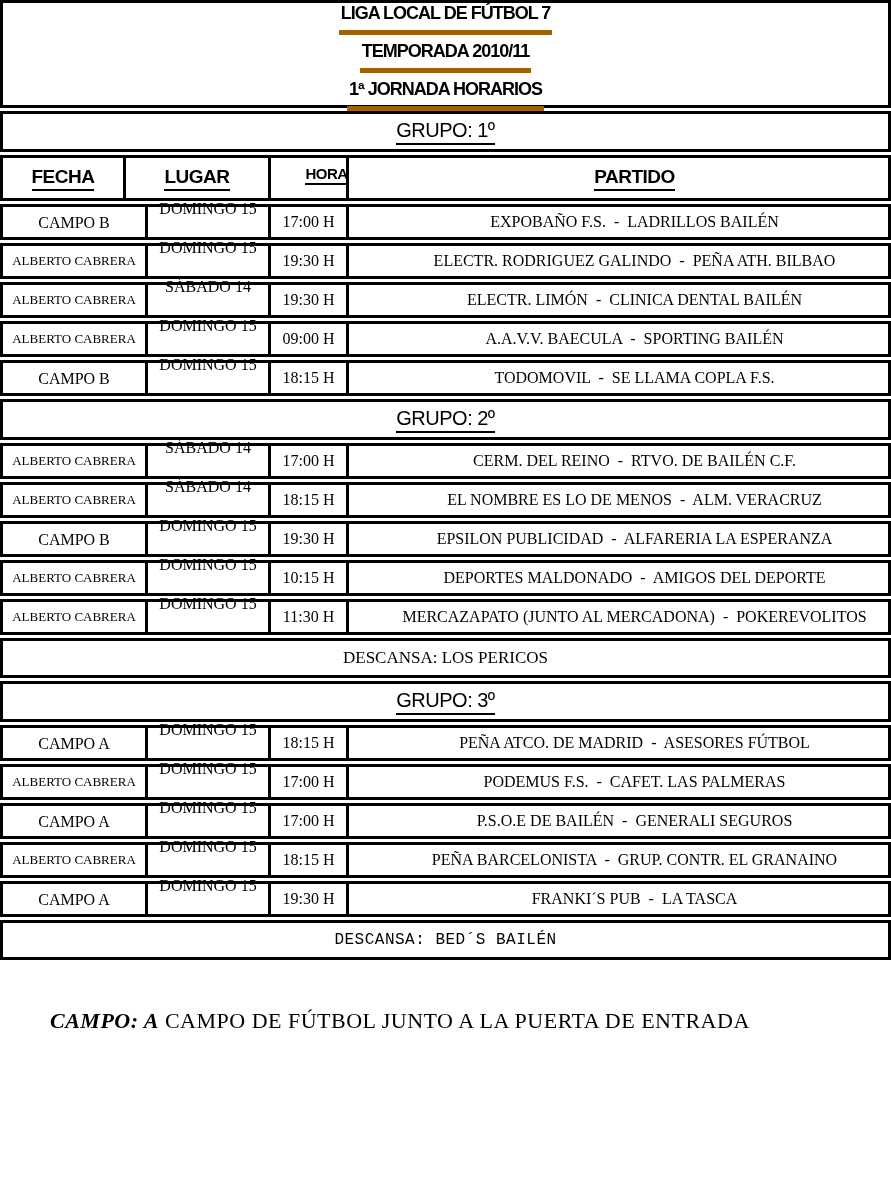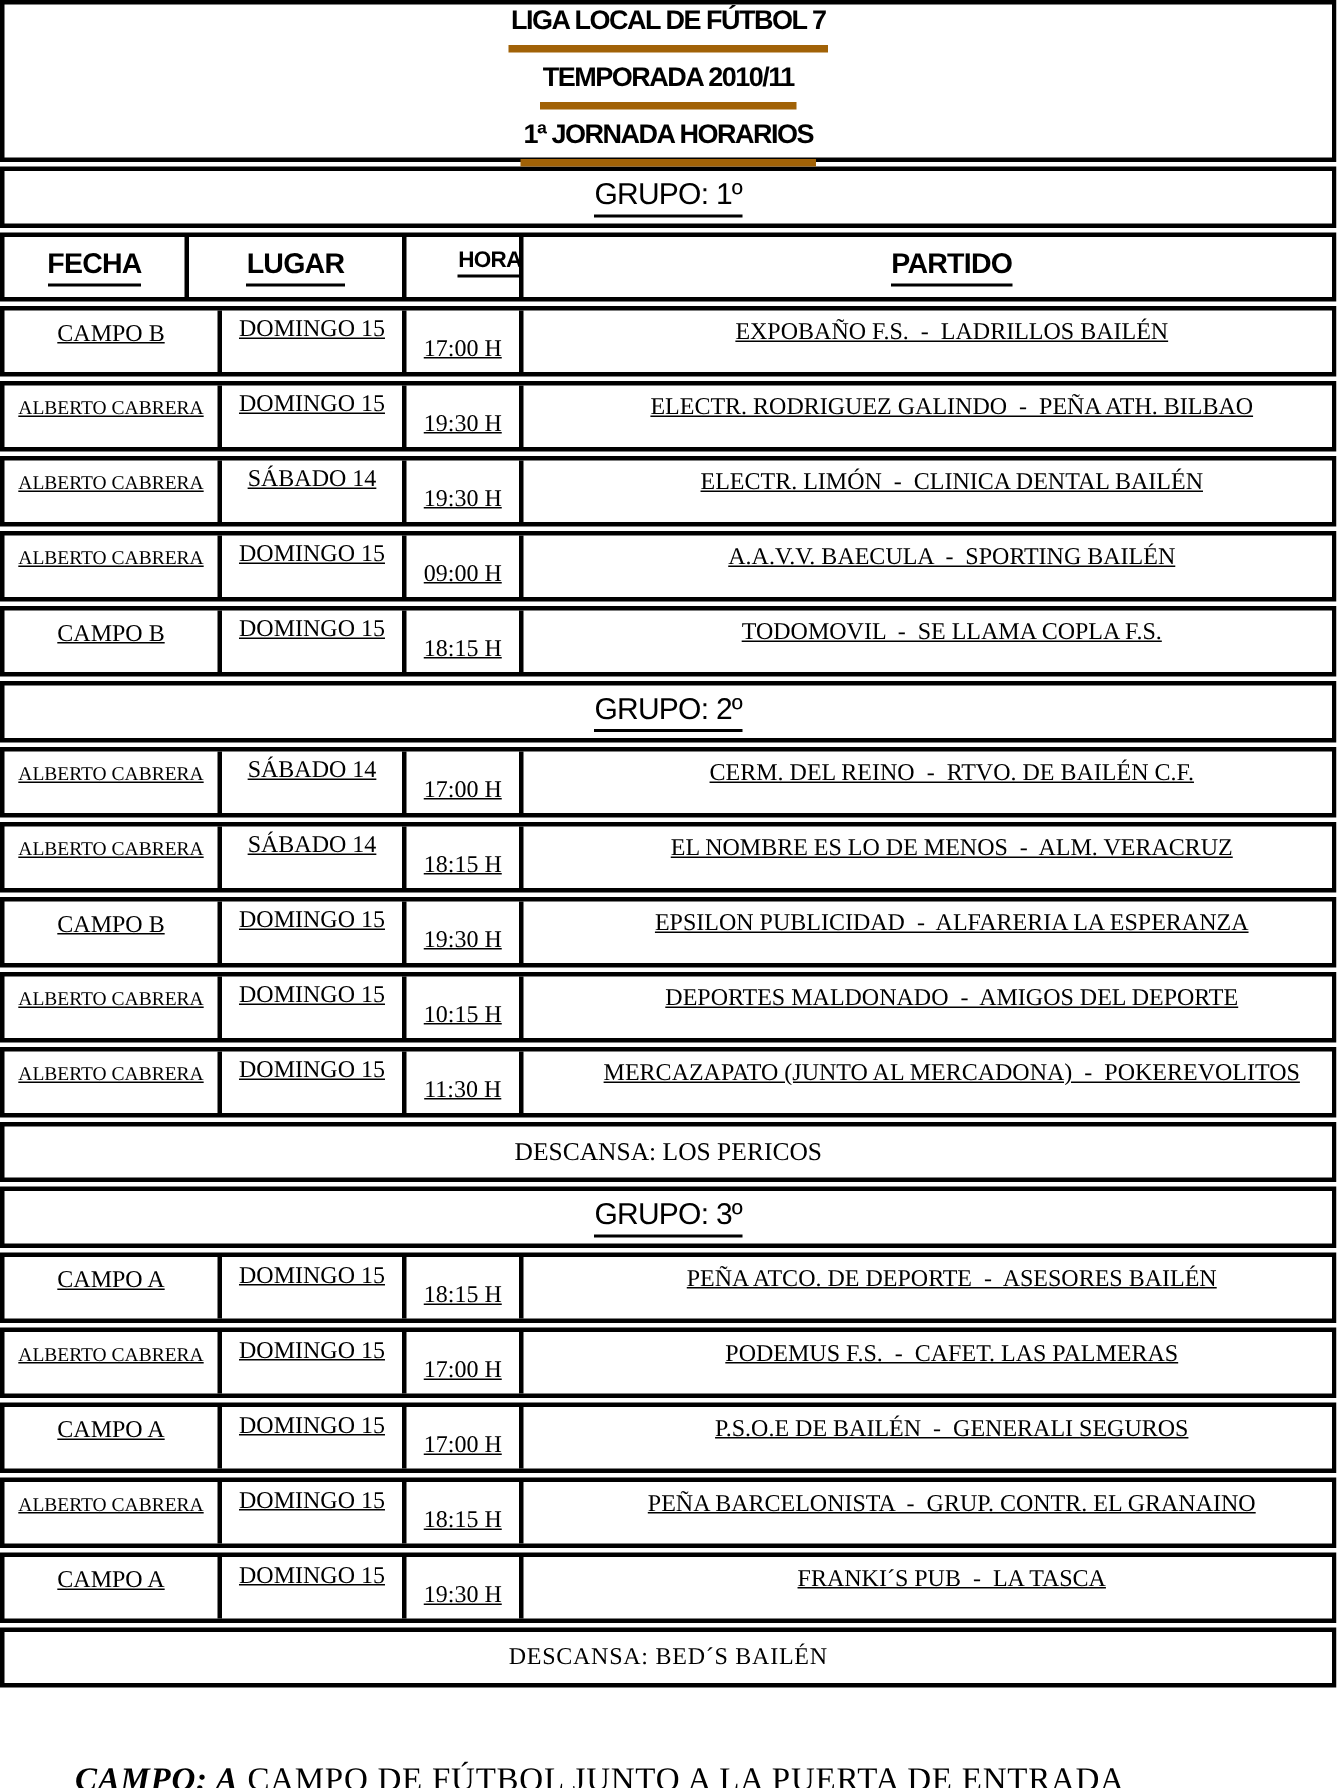--- a/index.html
+++ b/index.html
@@ -70,21 +70,21 @@
     font-weight: bold;
     font-size: 19px;
     letter-spacing: -0.5px;
     border-bottom: 2px solid #000;
     padding-bottom: 1px;
     white-space: pre;
   }
   .hora-col .col-label { font-size: 15px; margin-left: 36px; }
 
   
-  .data-row { height: 47px; text-decoration: underline; }
+  .data-row { height: 36px; }
   .data-row .lugar-col   { align-items: flex-start; padding-top: 7px; }
   .data-row .fecha-col   { align-items: flex-end;  padding-bottom: 19px; }
   .data-row .hora-col    { align-items: flex-end;  padding-bottom: 6px; }
   .data-row .partido-col { align-items: flex-start; padding-top: 6px; }
   .cell-text {
     font-family: "Liberation Serif", serif;
     font-size: 16px;
     white-space: pre;
     text-align: center;
   }
@@ -94,21 +94,21 @@
   .descansa-row {
     height: 40px;
     display: flex; align-items: center; justify-content: center;
   }
   .descansa-text {
     font-family: "Liberation Serif", serif;
     font-size: 17px;
     white-space: pre;
   }
   .descansa-text.sans {
-    font-family: Liberation Serif, serif;
+    font-family: Liberation Mono, monospace;
     font-size: 16px;
     letter-spacing: 0.5px;
   }
 
   
   .footer {
     margin: 17px 0 0 14px;
   }
   .footer-line {
     font-size: 22px;
@@ -324,21 +324,21 @@
     <div class="cell lugar-col">
               <span class="cell-text lugar-text">CAMPO A</span>
             </div>
     <div class="cell fecha-col">
               <span class="cell-text fecha-text">DOMINGO 15</span>
             </div>
     <div class="cell hora-col">
               <span class="cell-text hora-text">18:15 H</span>
             </div>
     <div class="cell partido-col">
-              <span class="cell-text partido-text">PEÑA ATCO. DE DEPORTE  -  ASESORES BAILÉN</span>
+              <span class="cell-text partido-text">PEÑA ATCO. DE MADRID  -  ASESORES FÚTBOL</span>
             </div>
   </div>
 
   <div class="box data-row">
     <div class="cell lugar-col">
               <span class="cell-text lugar-text lugar-small">ALBERTO CABRERA</span>
             </div>
     <div class="cell fecha-col">
               <span class="cell-text fecha-text">DOMINGO 15</span>
             </div>

